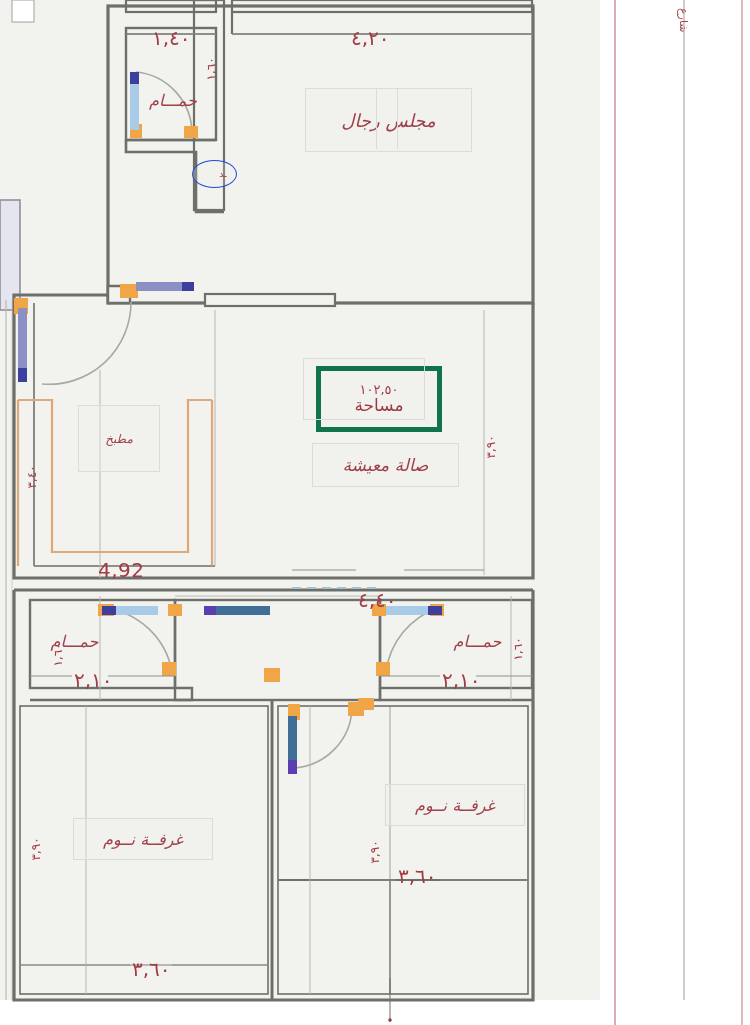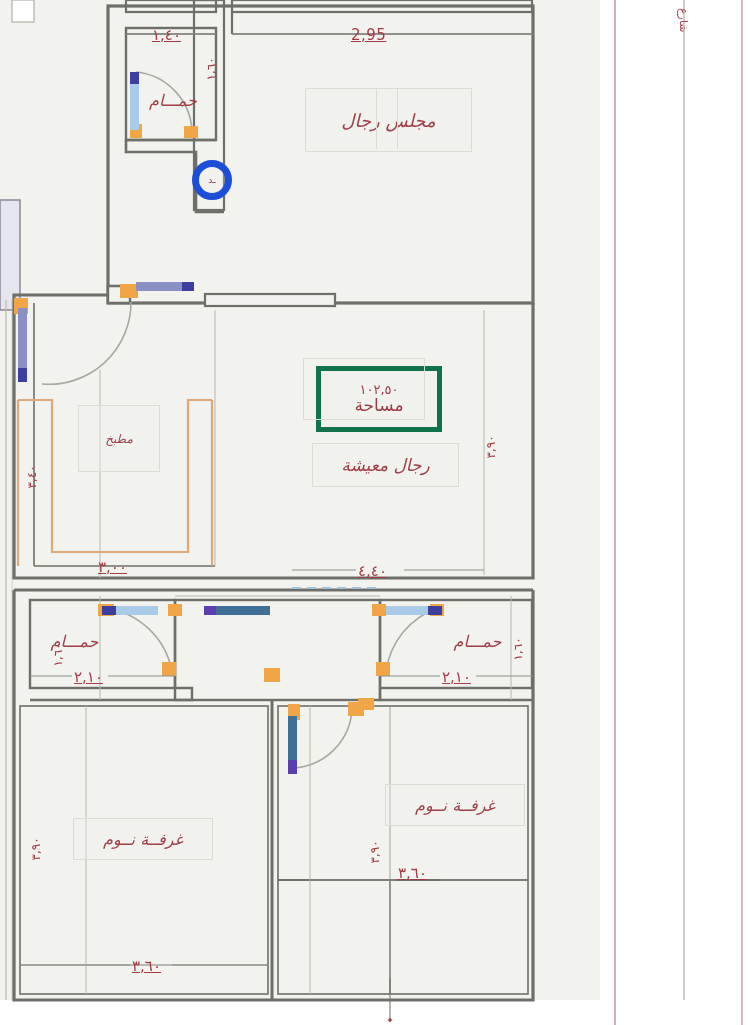--- a/index.html
+++ b/index.html
@@ -23,46 +23,46 @@
   .roomlabel{
     border:1px solid #dcdcd6;
     background:rgba(242,242,238,0.35);
     color:#a0414a;
     display:flex;align-items:center;justify-content:center;
     letter-spacing:1px;
     font-style:italic;
   }
   .dim{
     color:#a33b44;
-    font-size:15px;
+    font-size:20px;
     letter-spacing:0.5px;
-    text-decoration:underline;
   }
   .dimv{
     color:#a33b44;
     font-size:12px;
     transform-origin:center center;
   }
   .areabox{
     position:absolute;
     border:5px solid #11734a;
     background:rgba(242,242,238,0.2);
     display:flex;flex-direction:column;
     align-items:center;justify-content:center;
     line-height:1.05;
   }
   .areabox .a1{color:#9c3b42;font-size:13px;}
   .areabox .a2{color:#9c3b42;font-size:17px;}
   .circlenote{
     position:absolute;
-    border:7px solid #1d4ed8;
+    border:1px solid #1d4ed8;
     border-radius:50%;
     display:flex;align-items:center;justify-content:center;
     color:#9c3b42;font-size:9px;
     background:rgba(242,242,238,0.2);
+    padding-left:17px;
   }
   .vnote{
     position:absolute;
     color:#a9454e;
     font-size:11px;
     white-space:nowrap;
     transform-origin:left top;
   }
 </style>
 </head>
@@ -229,42 +229,42 @@
 </svg>
 
 <div class="lbl roomlabel" style="left:305px;top:88px;width:165px;height:62px;font-size:18px;">مجلس رجال</div>
 <div class="lbl" style="left:376px;top:89px;width:1px;height:60px;background:#dcdcd6;"></div>
 <div class="lbl" style="left:397px;top:89px;width:1px;height:60px;background:#dcdcd6;"></div>
 
 <div class="lbl roomlabel" style="left:138px;top:78px;width:70px;height:44px;font-size:16px;border:none;background:none;">حمـــام</div>
 
 <div class="lbl roomlabel" style="left:78px;top:405px;width:80px;height:65px;font-size:12px;">مطبخ</div>
 
-<div class="lbl roomlabel" style="left:312px;top:443px;width:145px;height:42px;font-size:17px;">رجال معيشة</div>
+<div class="lbl roomlabel" style="left:312px;top:443px;width:145px;height:42px;font-size:17px;">صالة معيشة</div>
 
 <div class="lbl roomlabel" style="left:22px;top:620px;width:105px;height:42px;font-size:16px;border:none;background:none;">حمـــام</div>
 
 <div class="lbl roomlabel" style="left:425px;top:620px;width:105px;height:42px;font-size:16px;border:none;background:none;">حمـــام</div>
 
 <div class="lbl roomlabel" style="left:73px;top:818px;width:138px;height:40px;font-size:16px;">غرفــة نــوم</div>
 
 <div class="lbl roomlabel" style="left:385px;top:784px;width:138px;height:40px;font-size:16px;">غرفــة نــوم</div>
 
 <div class="areabox" style="left:316px;top:366px;width:116px;height:56px;">
   <span class="a1">١٠٢,٥٠</span>
   <span class="a2">مساحة</span>
 </div>
 <div class="lbl" style="left:303px;top:358px;width:120px;height:60px;border:1px solid #dcdcd6;"></div>
 
 <div class="circlenote" style="left:192px;top:160px;width:26px;height:26px;">ـد</div>
 
 <div class="lbl dim" style="left:152px;top:26px;">١,٤٠</div>
-<div class="lbl dim" style="left:351px;top:26px;">2,95</div>
-<div class="lbl dim" style="left:98px;top:558px;">٣,٠٠</div>
-<div class="lbl dim" style="left:358px;top:562px;">٤,٤٠</div>
+<div class="lbl dim" style="left:351px;top:26px;">٤,٢٠</div>
+<div class="lbl dim" style="left:98px;top:558px;">4,92</div>
+<div class="lbl dim" style="left:358px;top:588px;">٤,٤٠</div>
 <div class="lbl dim" style="left:74px;top:668px;">٢,١٠</div>
 <div class="lbl dim" style="left:442px;top:668px;">٢,١٠</div>
 <div class="lbl dim" style="left:132px;top:957px;">٣,٦٠</div>
 <div class="lbl dim" style="left:398px;top:864px;">٣,٦٠</div>
 
 <div class="lbl dimv" style="left:199px;top:62px;transform:rotate(-90deg);">١,٦٠</div>
 <div class="lbl dimv" style="left:20px;top:470px;transform:rotate(-90deg);">٣,٤٠</div>
 <div class="lbl dimv" style="left:479px;top:440px;transform:rotate(-90deg);">٣,٩٠</div>
 <div class="lbl dimv" style="left:46px;top:648px;transform:rotate(-90deg);">١,٦٠</div>
 <div class="lbl dimv" style="left:506px;top:642px;transform:rotate(-90deg);">١,٦٠</div>

